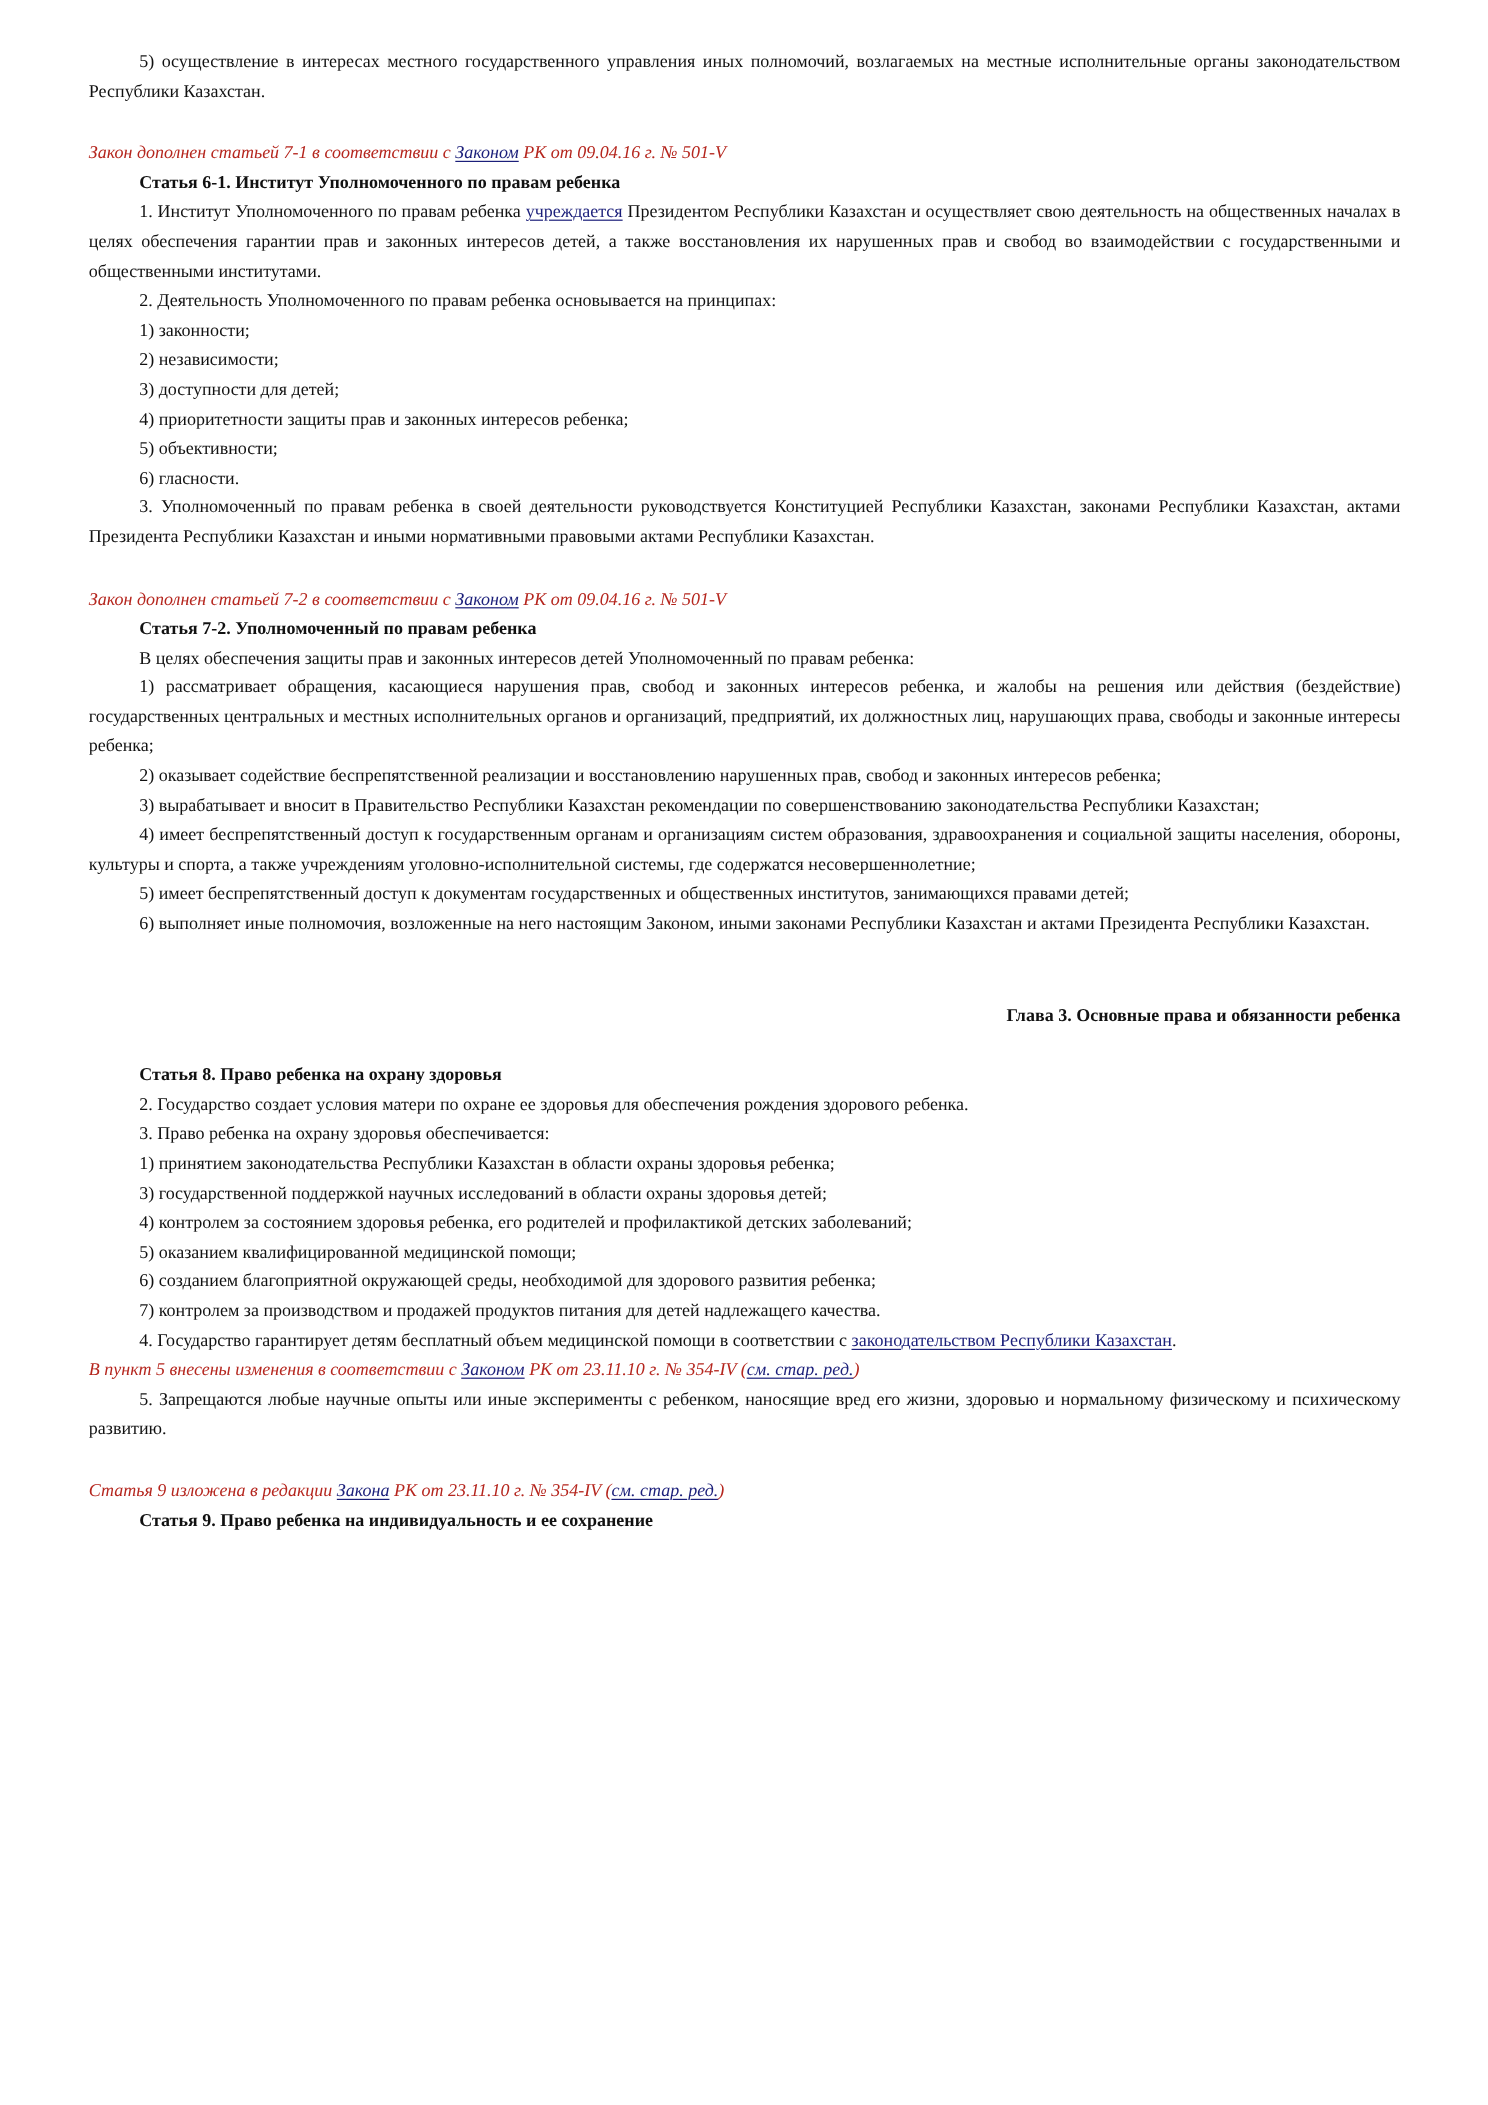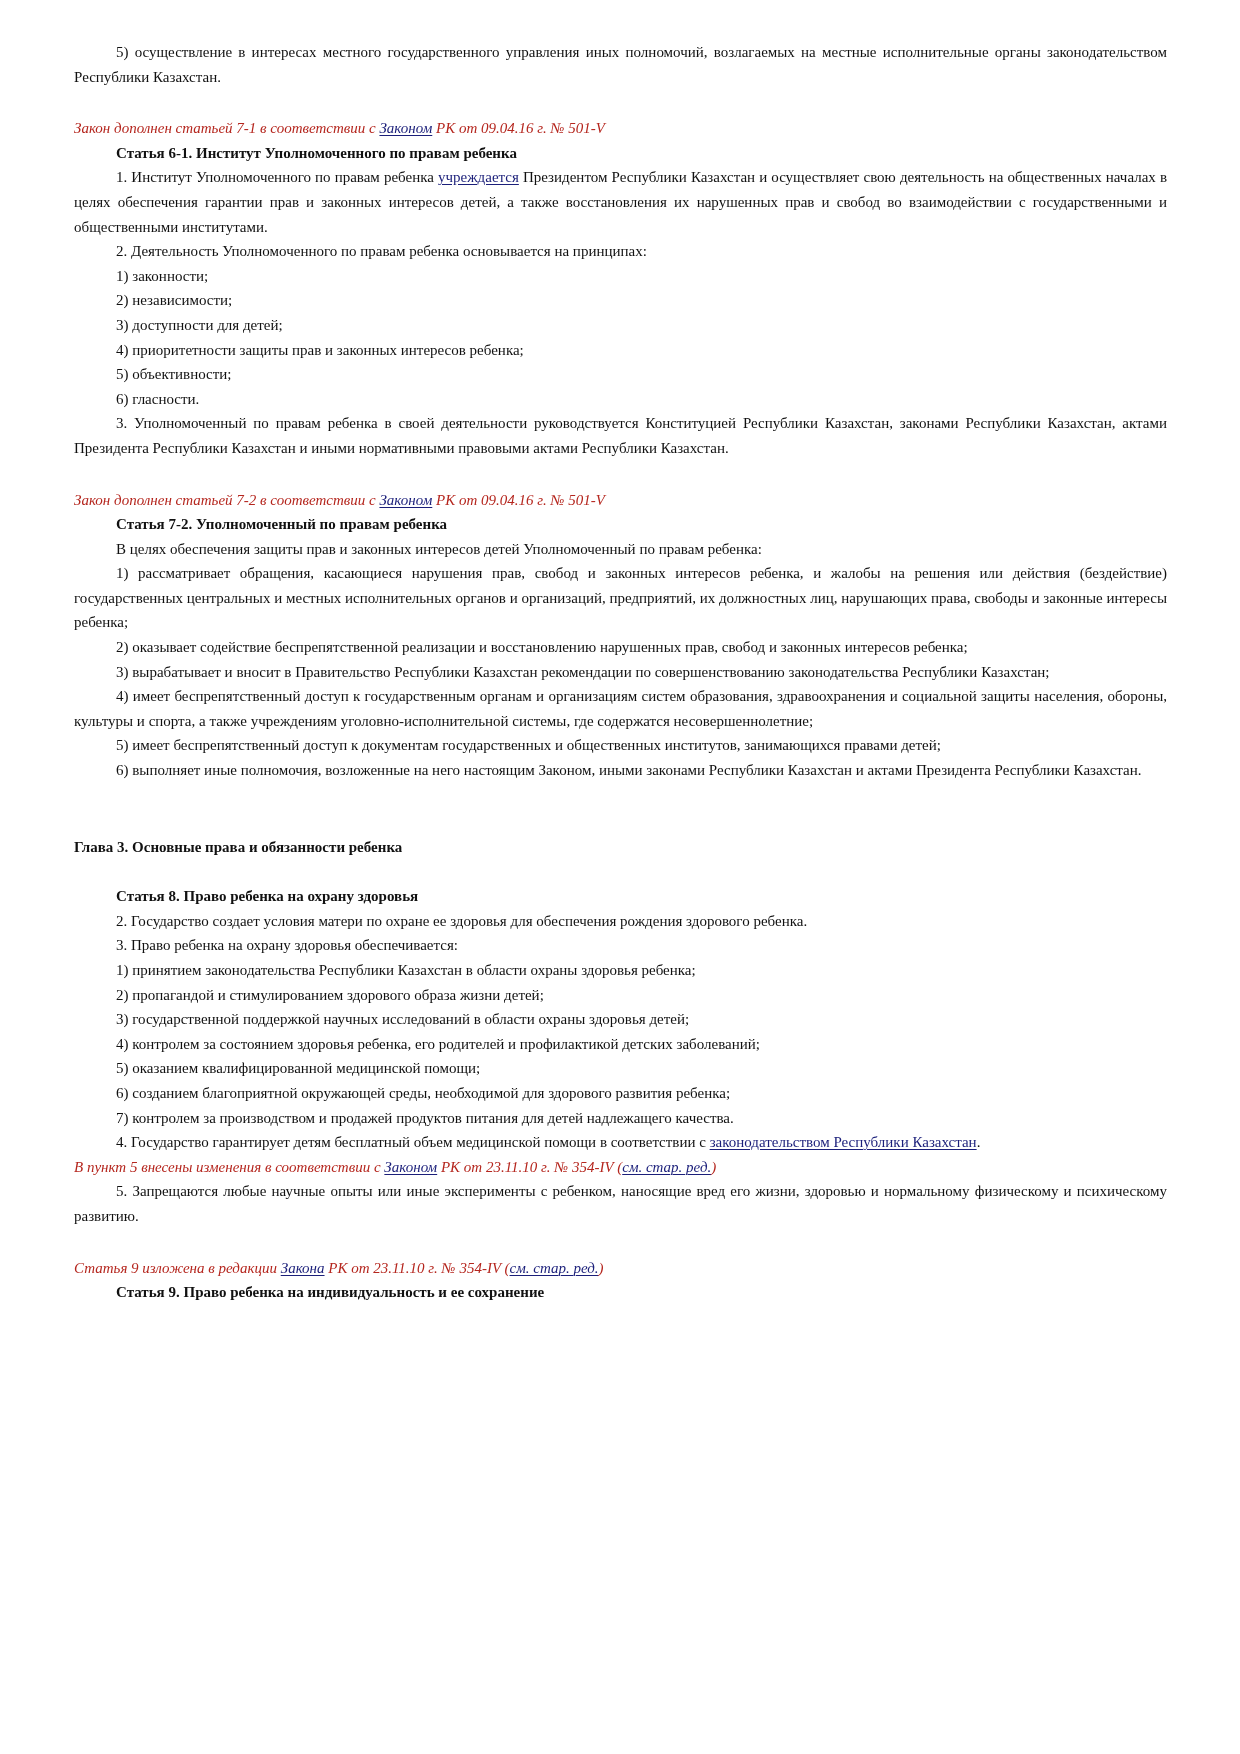--- a/index.html
+++ b/index.html
@@ -7,21 +7,21 @@
   .page {
     position: absolute; left: 74px; top: 40px; width: 1093px;
     font-family: "Liberation Serif", serif; font-size: 15px; line-height: 24.6px; color: #111;
   }
   .p { margin: 0; text-align: justify; text-align-last: left; }
   .ind { text-indent: 42px; }
   .li { padding-left: 42px; }
   .head { font-weight: bold; padding-left: 42px; }
   .note { font-style: italic; color: #b5261e; margin: 0; }
   .link { color: #1b1f7a; text-decoration: underline; text-decoration-thickness: 1px; text-underline-offset: 2px; }
-  .chapter { font-weight: bold; text-align: left; margin: 0; }
+  .chapter { font-weight: bold; text-align: right; margin: 0; }
   .gap-lg { height: 27px; }
   .gap-xl { height: 52px; }
   .gap-chap { height: 25px; }
 </style>
 </head>
 <body>
 
 <div class="page">
 
   <p class="p ind">5) осуществление в интересах местного государственного управления иных полномочий, возлагаемых на местные исполнительные органы законодательством Республики Казахстан.</p>
@@ -55,21 +55,20 @@
   <div class="gap-xl"></div>
 
   <p class="chapter">Глава 3. Основные права и обязанности ребенка</p>
 
   <div class="gap-chap"></div>
 
   <p class="p head">Статья 8. Право ребенка на охрану здоровья</p>
   <p class="p li">2. Государство создает условия матери по охране ее здоровья для обеспечения рождения здорового ребенка.</p>
   <p class="p li">3. Право ребенка на охрану здоровья обеспечивается:</p>
   <p class="p li">1) принятием законодательства Республики Казахстан в области охраны здоровья ребенка;</p>
-  <p class="p li">2) пропагандой и стимулированием здорового образа жизни детей;</p>
   <p class="p li">3) государственной поддержкой научных исследований в области охраны здоровья детей;</p>
   <p class="p li">4) контролем за состоянием здоровья ребенка, его родителей и профилактикой детских заболеваний;</p>
   <p class="p li">5) оказанием квалифицированной медицинской помощи;</p>
   <p class="p li">6) созданием благоприятной окружающей среды, необходимой для здорового развития ребенка;</p>
   <p class="p li">7) контролем за производством и продажей продуктов питания для детей надлежащего качества.</p>
   <p class="p ind"><span>4. Государство гарантирует детям бесплатный объем медицинской помощи в соответствии с </span><span class="link">законодательством Республики Казахстан</span><span>.</span></p>
   <p class="note"><span>В пункт 5 внесены изменения в соответствии с </span><span class="link">Законом</span><span> РК от 23.11.10 г. № 354-IV (</span><span class="link">см. стар. ред.</span><span>)</span></p>
   <p class="p ind">5. Запрещаются любые научные опыты или иные эксперименты с ребенком, наносящие вред его жизни, здоровью и нормальному физическому и психическому развитию.</p>
 
   <div class="gap-lg"></div>

